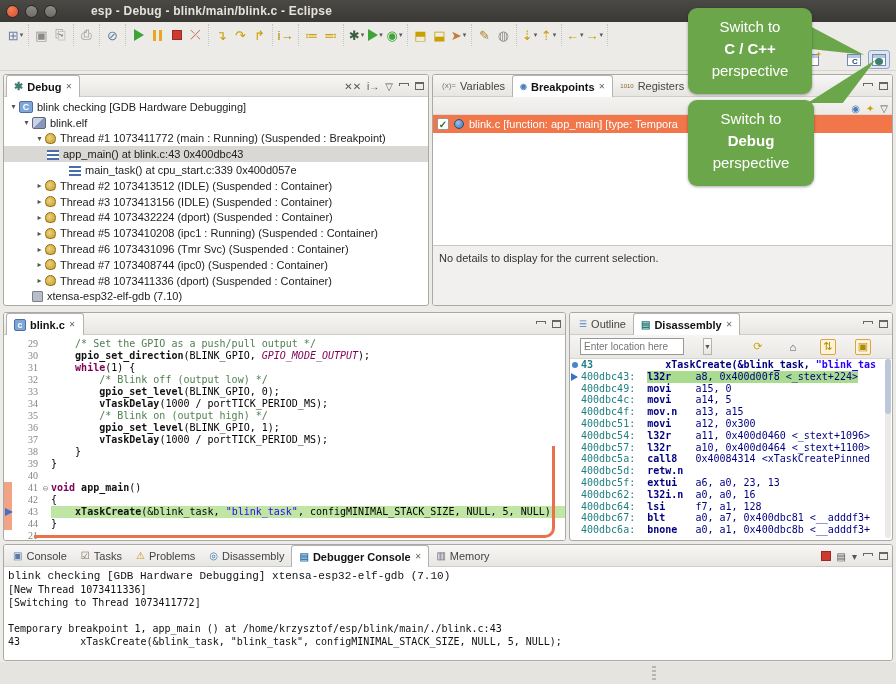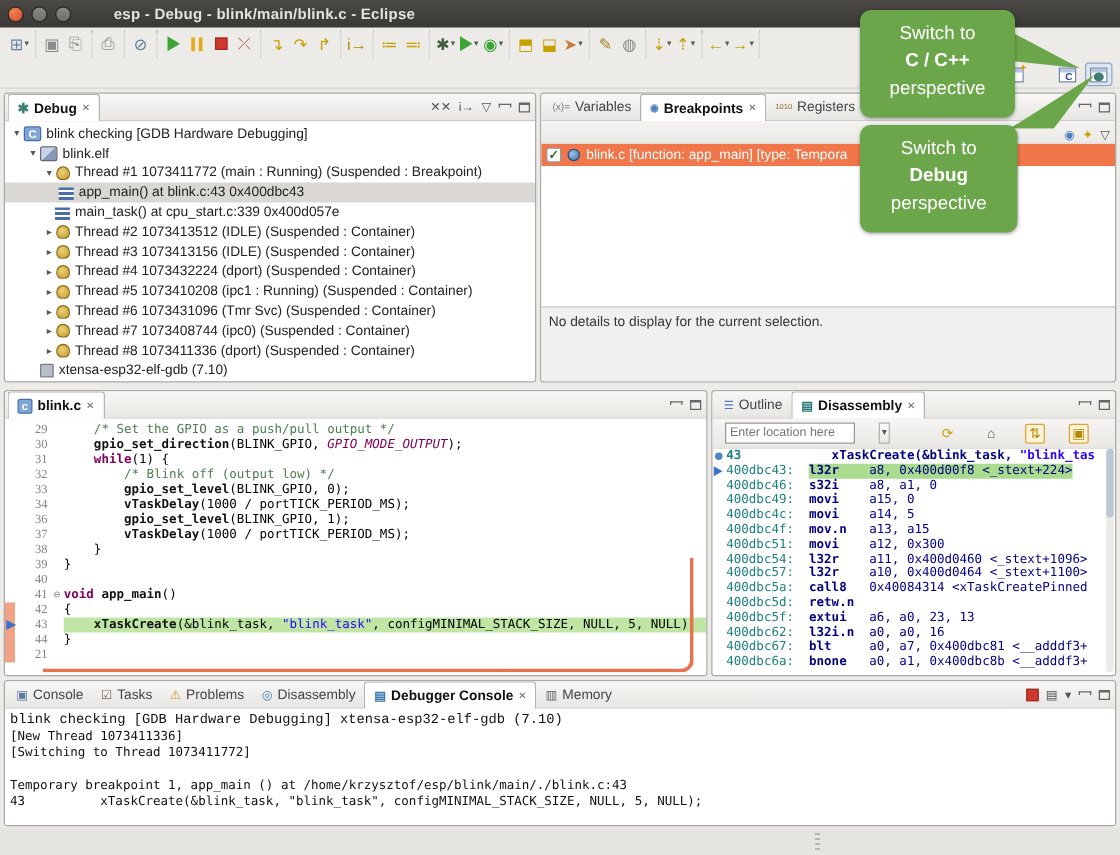--- a/index.html
+++ b/index.html
@@ -303,21 +303,21 @@
         <div class="trow" style="padding-left: 30px;">
           <span class="texp">▾</span>
           <span class="tico-box ti-thread"></span>
           <span>Thread #1 1073411772 (main : Running) (Suspended : Breakpoint)</span>
         </div>
         <div class="trow selected" style="padding-left: 32px;">
           <span class="texp"></span>
           <span class="tico-box ti-frame"></span>
           <span>app_main() at blink.c:43 0x400dbc43</span>
         </div>
-        <div class="trow" style="padding-left: 29px;">
+        <div class="trow" style="padding-left: 54px;">
           <span class="texp"></span>
           <span class="tico-box ti-frame"></span>
           <span>main_task() at cpu_start.c:339 0x400d057e</span>
         </div>
         <div class="trow" style="padding-left: 30px;">
           <span class="texp">▸</span>
           <span class="tico-box ti-thread"></span>
           <span>Thread #2 1073413512 (IDLE) (Suspended : Container)</span>
         </div>
         <div class="trow" style="padding-left: 30px;">
@@ -413,20 +413,21 @@
       </div>
     <div class="code-area" id="codeArea">
       <div class="range-bar" style="top:147px;height:48px;"></div>
       <div id="codeLines" style="padding-top: 3px;">
           <div class="cline"><span class="c-annot"></span><span class="c-num">29</span><span class="c-fold"></span><span class="c-text"><span class="cmt">    /* Set the GPIO as a push/pull output */</span></span></div>
           <div class="cline"><span class="c-annot"></span><span class="c-num">30</span><span class="c-fold"></span><span class="c-text"><span class="pl">    </span><span class="fn">gpio_set_direction</span><span class="pl">(BLINK_GPIO, </span><span class="enum">GPIO_MODE_OUTPUT</span><span class="pl">);</span></span></div>
           <div class="cline"><span class="c-annot"></span><span class="c-num">31</span><span class="c-fold"></span><span class="c-text"><span class="pl">    </span><span class="kw">while</span><span class="pl">(1) {</span></span></div>
           <div class="cline"><span class="c-annot"></span><span class="c-num">32</span><span class="c-fold"></span><span class="c-text"><span class="cmt">        /* Blink off (output low) */</span></span></div>
           <div class="cline"><span class="c-annot"></span><span class="c-num">33</span><span class="c-fold"></span><span class="c-text"><span class="pl">        </span><span class="fn">gpio_set_level</span><span class="pl">(BLINK_GPIO, 0);</span></span></div>
           <div class="cline"><span class="c-annot"></span><span class="c-num">34</span><span class="c-fold"></span><span class="c-text"><span class="pl">        </span><span class="fn">vTaskDelay</span><span class="pl">(1000 / portTICK_PERIOD_MS);</span></span></div>
+          <div class="cline"><span class="c-annot"></span><span class="c-num">35</span><span class="c-fold"></span><span class="c-text"><span class="cmt">        /* Blink on (output high) */</span></span></div>
           <div class="cline"><span class="c-annot"></span><span class="c-num">36</span><span class="c-fold"></span><span class="c-text"><span class="pl">        </span><span class="fn">gpio_set_level</span><span class="pl">(BLINK_GPIO, 1);</span></span></div>
           <div class="cline"><span class="c-annot"></span><span class="c-num">37</span><span class="c-fold"></span><span class="c-text"><span class="pl">        </span><span class="fn">vTaskDelay</span><span class="pl">(1000 / portTICK_PERIOD_MS);</span></span></div>
           <div class="cline"><span class="c-annot"></span><span class="c-num">38</span><span class="c-fold"></span><span class="c-text"><span class="pl">    }</span></span></div>
           <div class="cline"><span class="c-annot"></span><span class="c-num">39</span><span class="c-fold"></span><span class="c-text"><span class="pl">}</span></span></div>
           <div class="cline"><span class="c-annot"></span><span class="c-num">40</span><span class="c-fold"></span><span class="c-text"></span></div>
           <div class="cline"><span class="c-annot"></span><span class="c-num">41</span><span class="c-fold">⊖</span><span class="c-text"><span class="kw">void</span><span class="fn"> app_main</span><span class="pl">()</span></span></div>
           <div class="cline"><span class="c-annot"></span><span class="c-num">42</span><span class="c-fold"></span><span class="c-text"><span class="pl">{</span></span></div>
           <div class="cline cur"><span class="c-annot"><span class="ip-arrow"></span></span><span class="c-num">43</span><span class="c-fold"></span><span class="c-text"><span class="pl">    </span><span class="fn">xTaskCreate</span><span class="pl">(&amp;blink_task, </span><span class="str">"blink_task"</span><span class="pl">, configMINIMAL_STACK_SIZE, NULL, 5, NULL);</span></span></div>
           <div class="cline"><span class="c-annot"></span><span class="c-num">44</span><span class="c-fold"></span><span class="c-text"><span class="pl">}</span></span></div>
           <div class="cline"><span class="c-annot"></span><span class="c-num">21</span><span class="c-fold"></span><span class="c-text"></span></div>
@@ -460,31 +461,31 @@
       <span class="dis-ico toggled" style="color:#b08a00;">⇅</span>
       <span class="dis-ico toggled" style="color:#b08a00;">▣</span>
       <span style="width:6px;"></span>
       <span class="dis-ico" style="color:#888;">⊞</span>
       <span class="dis-ico" style="color:#888;">➚</span>
       <span class="dis-ico" style="color:#555;font-size:8px;">▽</span>
     </div>
     <div class="dis-lines" id="disLines">
         <div class="dline"><span class="dmark"><span class="dot"></span></span><span class="dsrc">43</span><span class="pl">            </span><span class="dsb">xTaskCreate(&amp;blink_task, </span><span class="dstr">"blink_tas</span></div>
         <div class="dline"><span class="dmark"><span class="arr"></span></span><span class="daddr">400dbc43:</span><span class="pl">  </span><span class="dmn hl">l32r    </span><span class="dops hl">a8, 0x400d00f8 &lt;_stext+224&gt;</span></div>
-        <div class="dline"><span class="dmark"></span><span class="daddr">400dbc46:</span><span class="pl">  </span><span class="dmn">s32i    </span><span class="dops">a8, a1, 0</span></div>
         <div class="dline"><span class="dmark"></span><span class="daddr">400dbc49:</span><span class="pl">  </span><span class="dmn">movi    </span><span class="dops">a15, 0</span></div>
         <div class="dline"><span class="dmark"></span><span class="daddr">400dbc4c:</span><span class="pl">  </span><span class="dmn">movi    </span><span class="dops">a14, 5</span></div>
         <div class="dline"><span class="dmark"></span><span class="daddr">400dbc4f:</span><span class="pl">  </span><span class="dmn">mov.n   </span><span class="dops">a13, a15</span></div>
         <div class="dline"><span class="dmark"></span><span class="daddr">400dbc51:</span><span class="pl">  </span><span class="dmn">movi    </span><span class="dops">a12, 0x300</span></div>
         <div class="dline"><span class="dmark"></span><span class="daddr">400dbc54:</span><span class="pl">  </span><span class="dmn">l32r    </span><span class="dops">a11, 0x400d0460 &lt;_stext+1096&gt;</span></div>
         <div class="dline"><span class="dmark"></span><span class="daddr">400dbc57:</span><span class="pl">  </span><span class="dmn">l32r    </span><span class="dops">a10, 0x400d0464 &lt;_stext+1100&gt;</span></div>
         <div class="dline"><span class="dmark"></span><span class="daddr">400dbc5a:</span><span class="pl">  </span><span class="dmn">call8   </span><span class="dops">0x40084314 &lt;xTaskCreatePinned</span></div>
         <div class="dline"><span class="dmark"></span><span class="daddr">400dbc5d:</span><span class="pl">  </span><span class="dmn">retw.n</span></div>
         <div class="dline"><span class="dmark"></span><span class="daddr">400dbc5f:</span><span class="pl">  </span><span class="dmn">extui   </span><span class="dops">a6, a0, 23, 13</span></div>
         <div class="dline"><span class="dmark"></span><span class="daddr">400dbc62:</span><span class="pl">  </span><span class="dmn">l32i.n  </span><span class="dops">a0, a0, 16</span></div>
+        <div class="dline"><span class="dmark"></span><span class="daddr">400dbc64:</span><span class="pl">  </span><span class="dmn">lsi     </span><span class="dops">f7, a1, 128</span></div>
         <div class="dline"><span class="dmark"></span><span class="daddr">400dbc67:</span><span class="pl">  </span><span class="dmn">blt     </span><span class="dops">a0, a7, 0x400dbc81 &lt;__adddf3+</span></div>
         <div class="dline"><span class="dmark"></span><span class="daddr">400dbc6a:</span><span class="pl">  </span><span class="dmn">bnone   </span><span class="dops">a0, a1, 0x400dbc8b &lt;__adddf3+</span></div>
       </div>
     <div class="dis-scroll">
         <div class="thumb"></div>
       </div>
   </div>
 
   <div class="panel" style="left:3px;top:544px;width:890px;height:117px;">
     <div class="tabbar" id="conTabs">

